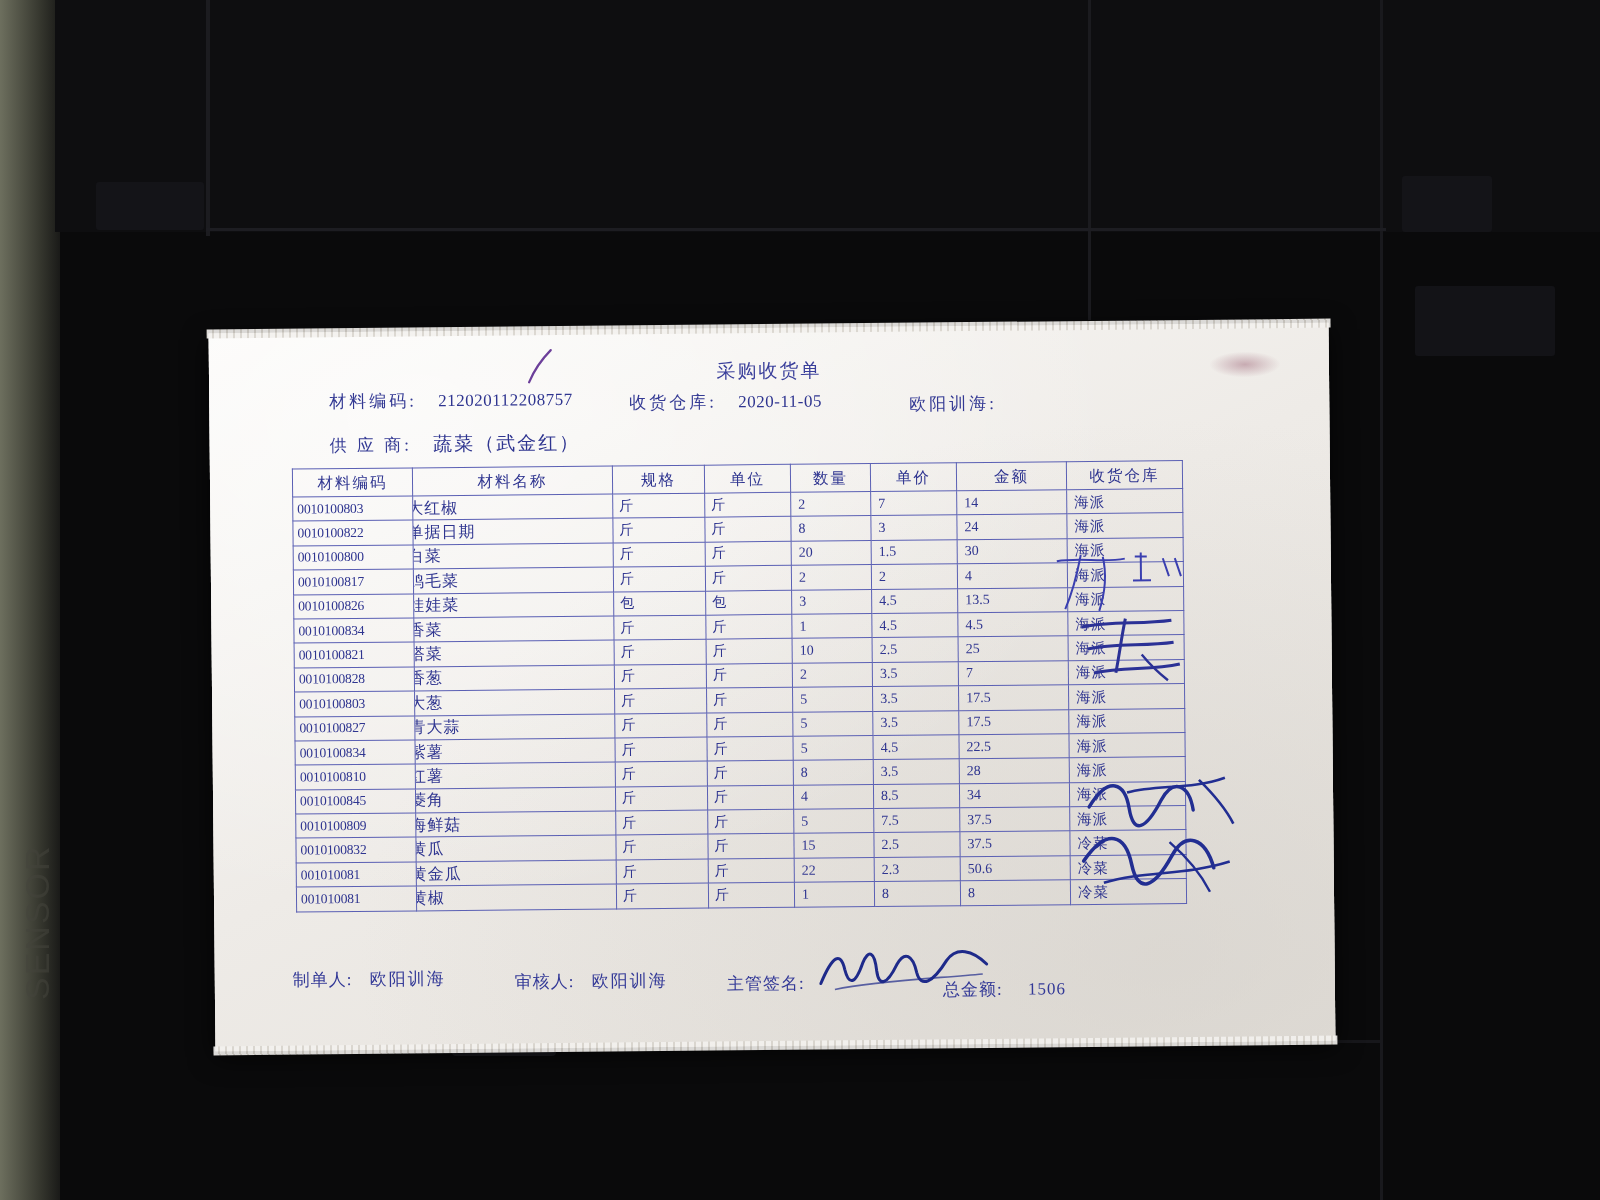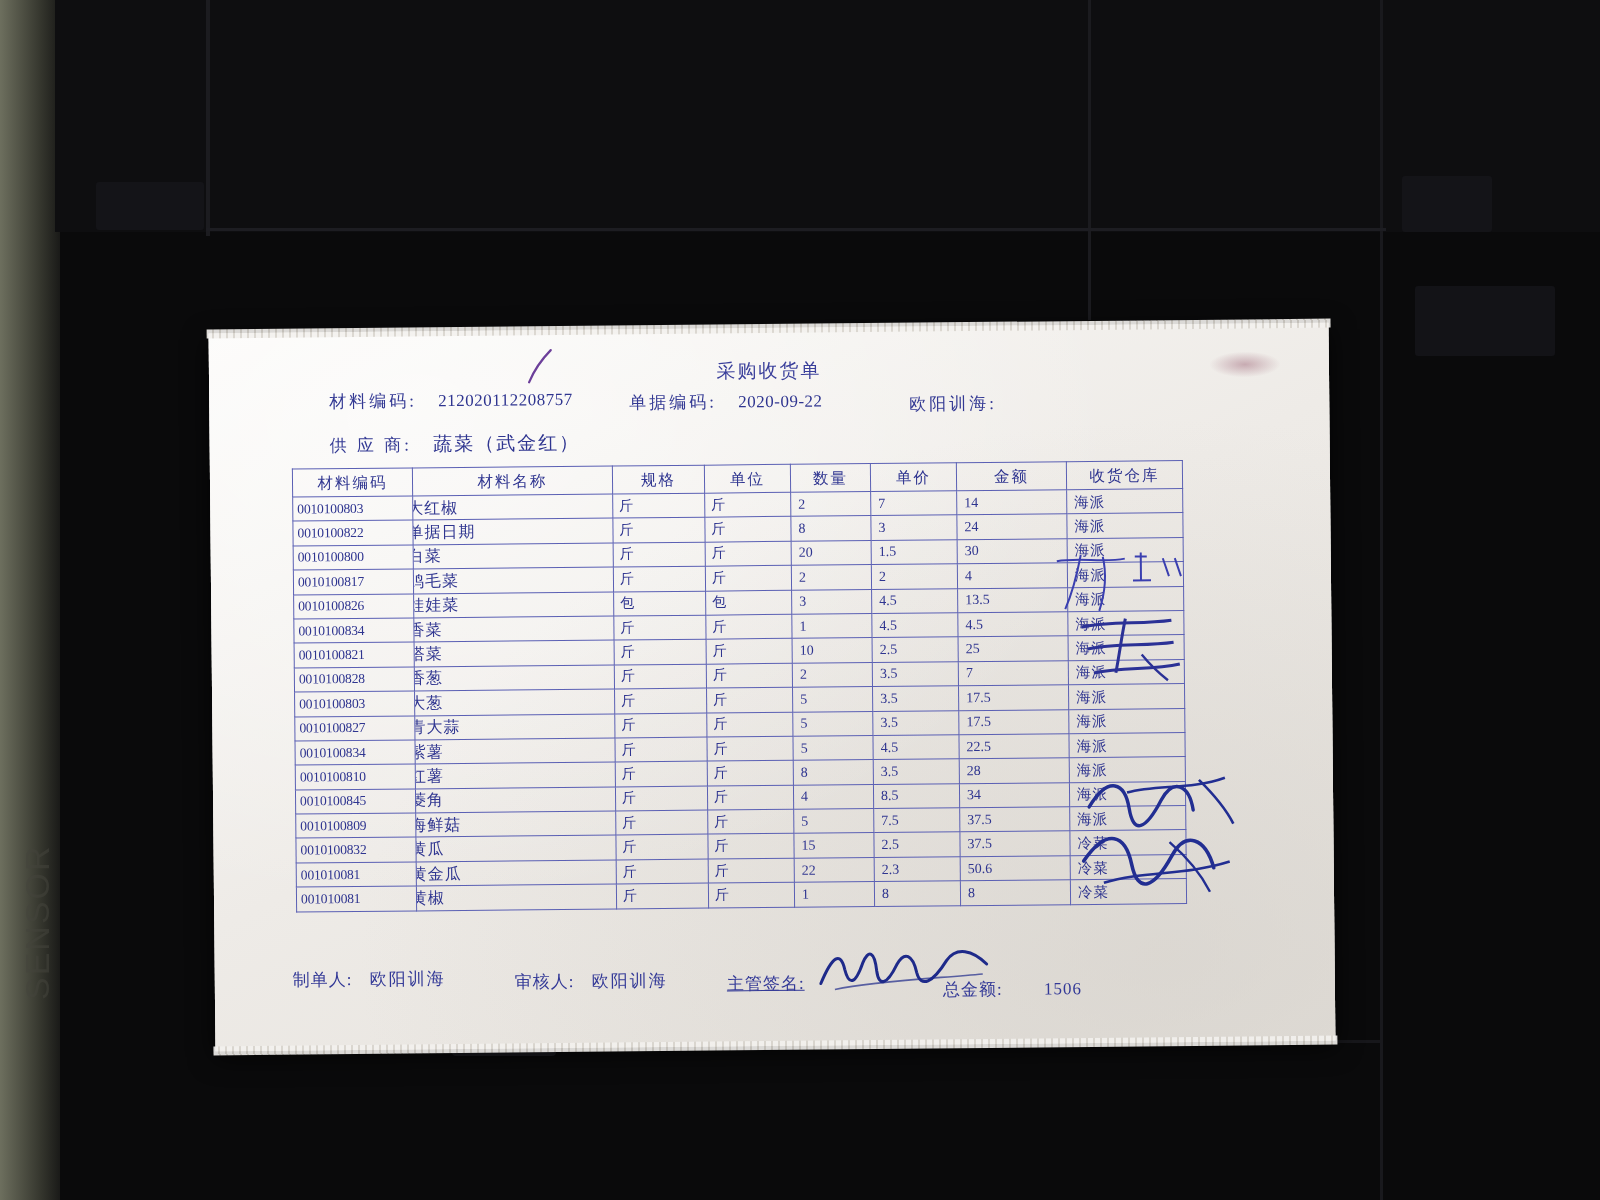--- a/index.html
+++ b/index.html
@@ -215,24 +215,24 @@
   
   .ftr {
     position: absolute;
     font-size: 17px;
     letter-spacing: 1px;
     color: #333997;
     white-space: nowrap;
   }
   #ftr-maker     { left: 78px;  top: 636px; }
   #ftr-auditor   { left: 300px; top: 640px; }
-  #ftr-signlabel { left: 512px; top: 644px; text-decoration: underline; }
+  #ftr-signlabel { left: 512px; top: 644px; }
   #ftr-total     { left: 728px; top: 652px; }
   .ftr-name { margin-left: 12px; letter-spacing: 2px; }
-  .ftr-value { margin-left: 36px; letter-spacing: 1px; }
+  .ftr-value { margin-left: 20px; letter-spacing: 1px; }
 
   
   .ink {
     position: absolute;
     color: #1e2a8a;
     pointer-events: none;
   }
   #sig-manager {
     left: 600px; top: 618px;
     width: 180px; height: 48px;
@@ -283,22 +283,22 @@
       <path d="M4 34 C 10 20, 16 12, 26 2" stroke="#6c3f9a" stroke-width="2.2" fill="none" stroke-linecap="round"></path>
     </svg>
     <div id="stain"></div>
 
     <div id="hdr-code" class="hdr-row">
       <span class="hdr-label">材料编码:</span>
       <span class="hdr-value">212020112208757</span>
     </div>
 
     <div id="hdr-date" class="hdr-row">
-      <span class="hdr-label">单据编码:</span>
-      <span class="hdr-value">2020-09-22</span>
+      <span class="hdr-label">收货仓库:</span>
+      <span class="hdr-value">2020-11-05</span>
     </div>
 
     <div id="hdr-warehouse" class="hdr-row">
       <span class="hdr-label">欧阳训海:</span>
       <span class="hdr-value"></span>
     </div>
 
     <div id="hdr-supplier" class="hdr-row">
       <span class="hdr-label">供 应 商:</span>
       <span class="hdr-value">蔬菜（武金红）</span>

